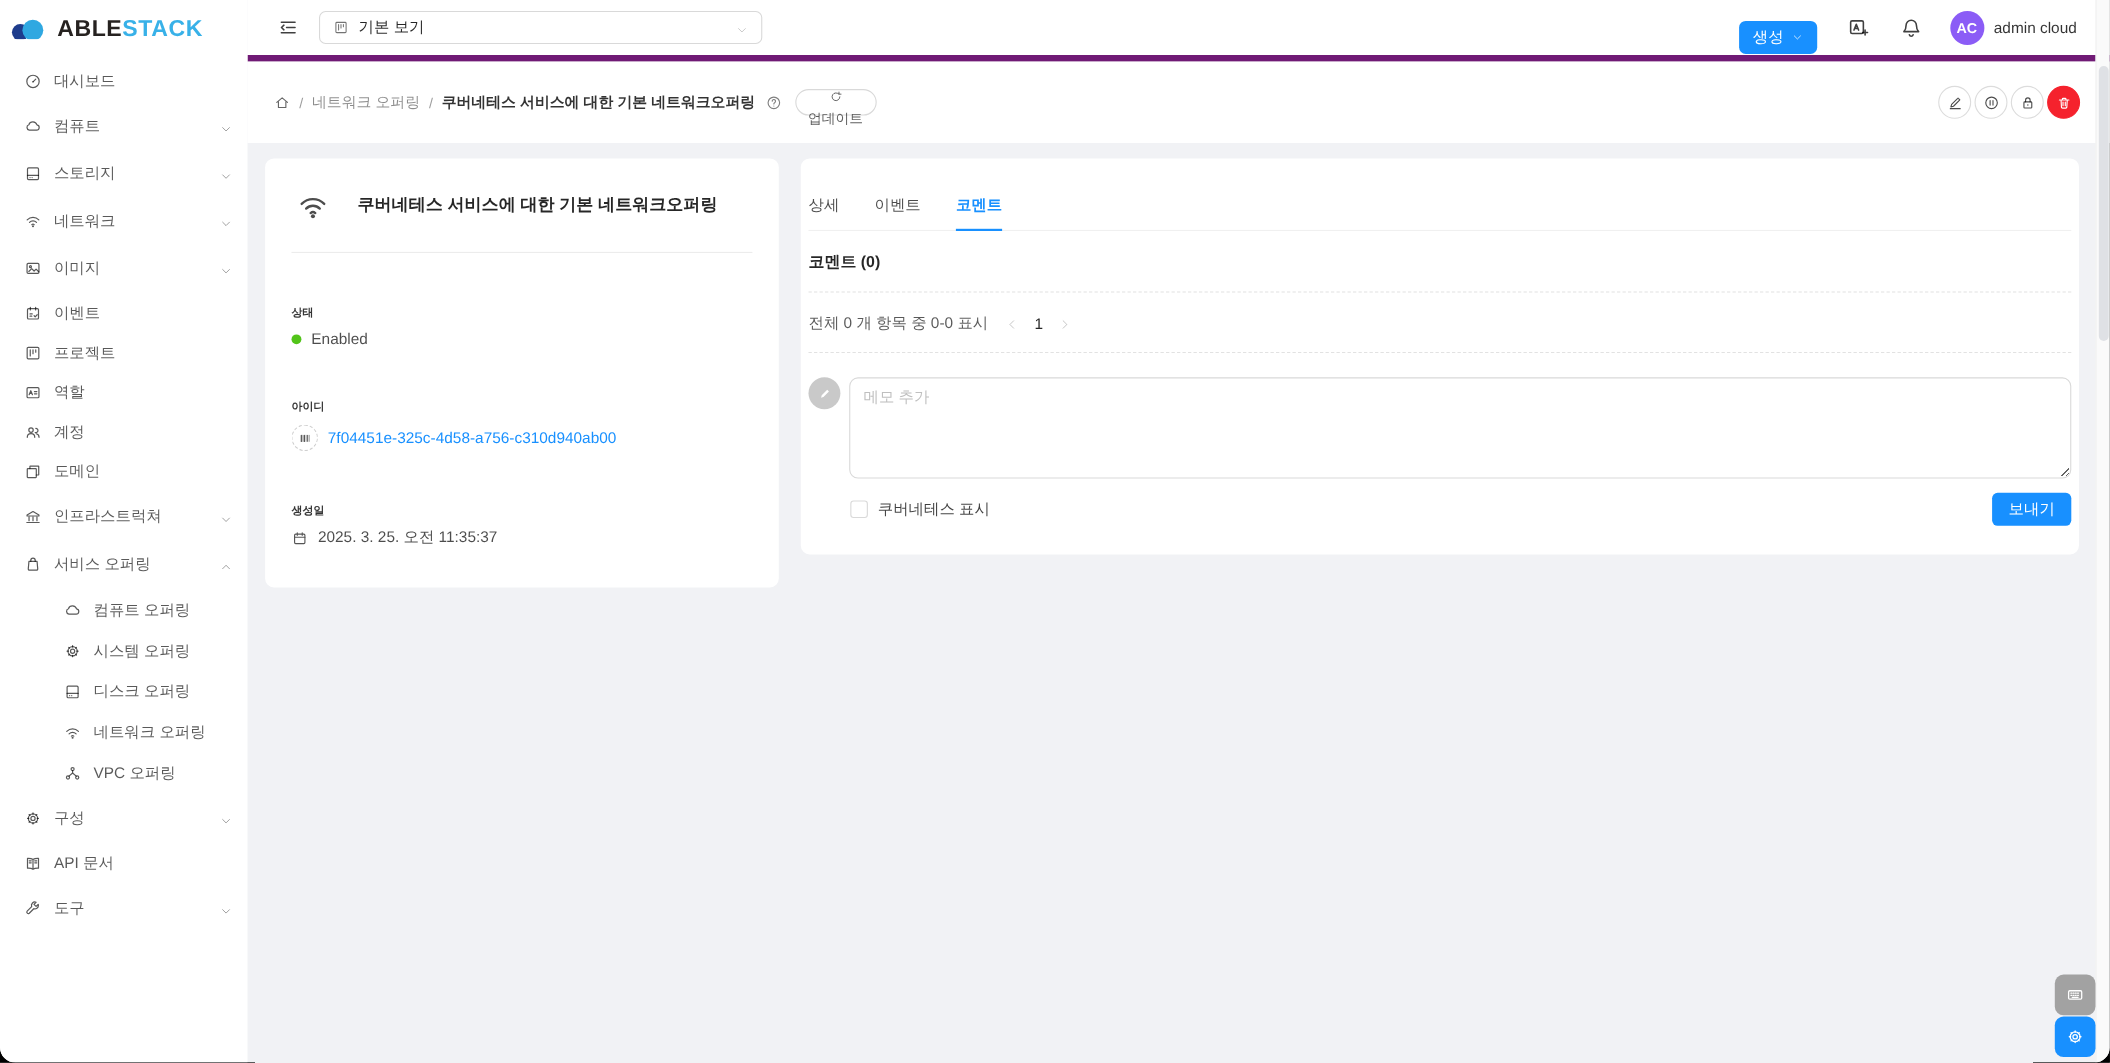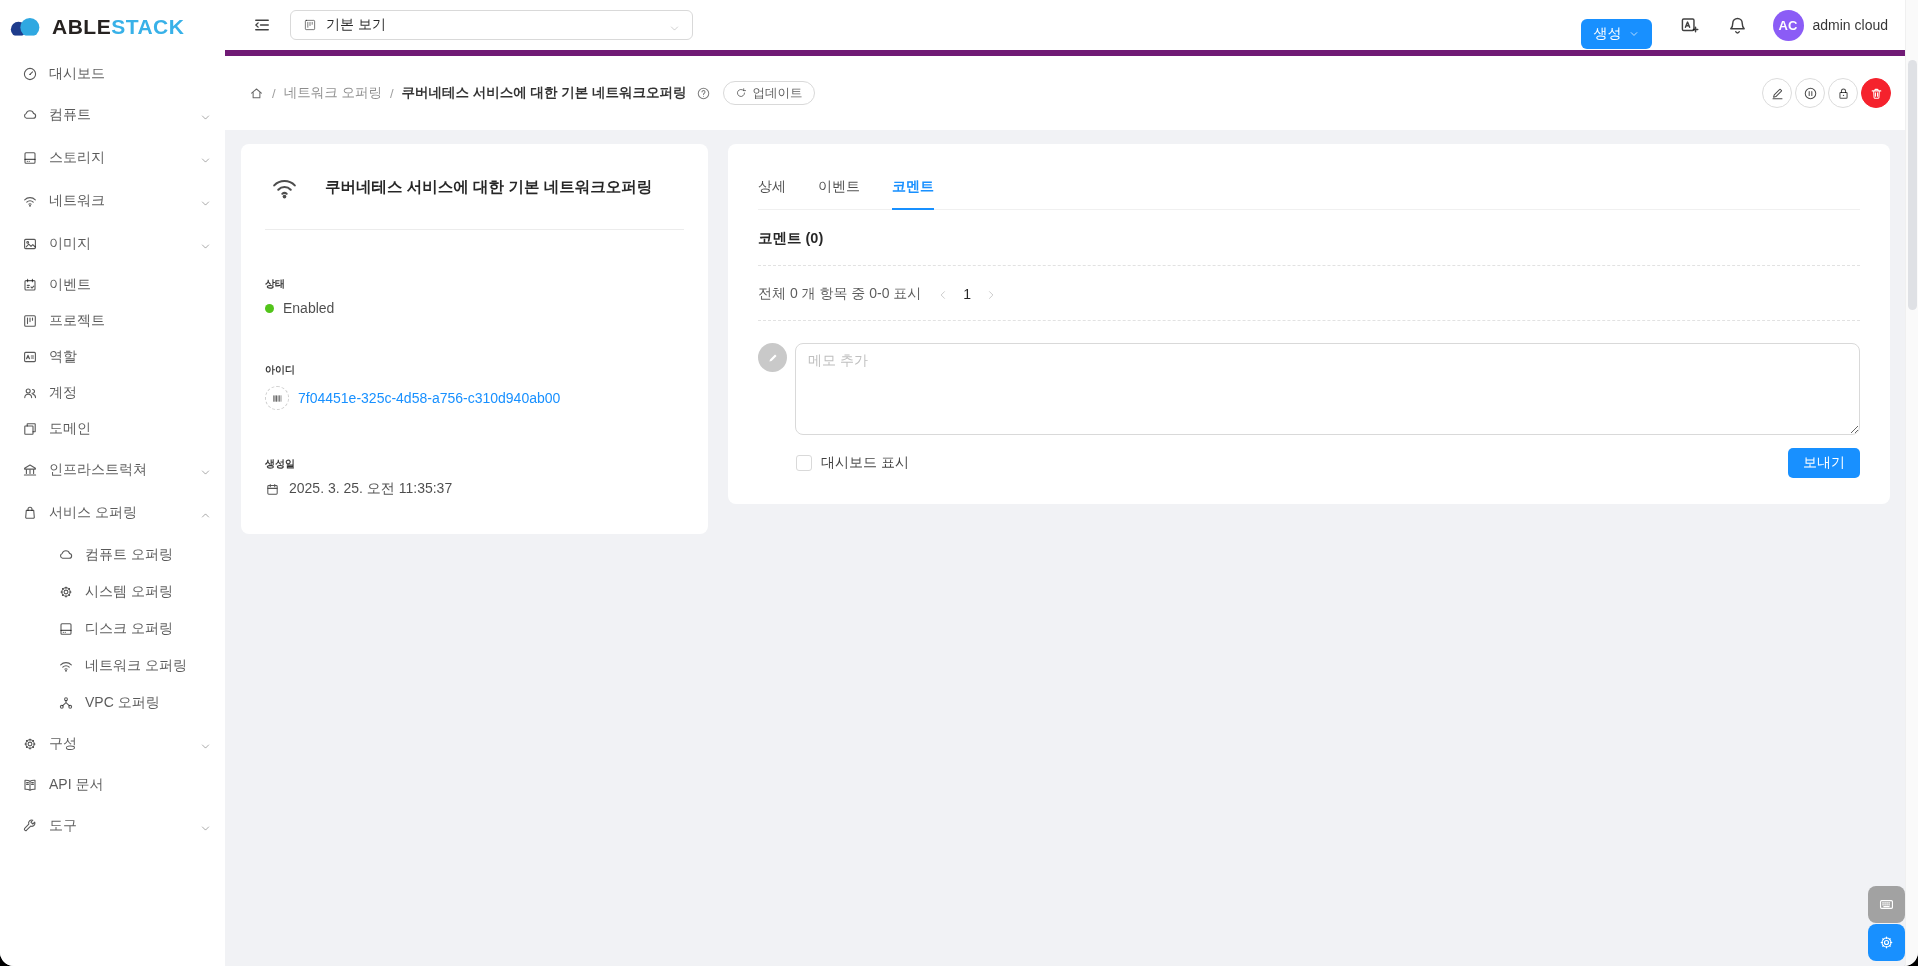--- a/index.html
+++ b/index.html
@@ -54,21 +54,21 @@
   .breadcrumb-bar { height:74px; background:#fff; display:flex; align-items:center; padding:0 27px 0 24px; }
   .bc-home { width:15px; height:15px; color:rgba(0,0,0,.6); cursor:pointer; }
   .bc-home svg { width:15px; height:15px; }
   .bc-sep { margin:0 8px; color:rgba(0,0,0,.4); font-size:13px; }
   .bc-link { font-size:13.5px; color:rgba(0,0,0,.45); cursor:pointer; text-decoration:none; }
   .bc-current { font-size:13.5px; color:rgba(0,0,0,.8); font-weight:600; }
   .bc-q { width:15px; height:15px; color:rgba(0,0,0,.5); margin-left:9px; cursor:pointer; }
   .bc-q svg { width:15px; height:15px; }
   .update-pill { margin-left:12px; height:24px; display:flex; align-items:center; gap:6px; padding:0 11px;
                  border:1px solid #d9d9d9; border-radius:12px; background:#fff; color:rgba(0,0,0,.65);
-                 font-size:12.5px; cursor:pointer; font-family:inherit; }
+                 font-size:12.5px; cursor:pointer; font-family:inherit;flex-direction:column; }
   .update-pill .up-icon { width:12px; height:12px; display:inline-flex; }
   .update-pill .up-icon svg { width:12px; height:12px; }
   .bc-actions { margin-left:auto; display:flex; align-items:center; gap:3px; }
   .circle-btn { width:30px; height:30px; border-radius:50%; background:#fff; border:1px solid #dcdcdc;
                 display:flex; align-items:center; justify-content:center; color:rgba(0,0,0,.7); cursor:pointer; }
   .circle-btn svg { width:15px; height:15px; }
   .circle-btn.danger { background:#f5222d; border-color:#f5222d; color:#fff; }
 
   
   .content { display:flex; align-items:flex-start; gap:20px; padding:14px 28px 0 16px; }
@@ -83,21 +83,21 @@
   .field-label { font-size:10px; font-weight:700; color:rgba(0,0,0,.8);margin-top:47px; }
   .field-row { margin-top:9px; display:flex; align-items:center; font-size:14px; color:rgba(0,0,0,.7); }
   .status-dot { width:9px; height:9px; border-radius:50%; background:#52c41a; margin-right:9px; }
   .barcode-chip { width:24px; height:24px; border:1px dashed #d0d0d0; border-radius:50%;
                   display:flex; align-items:center; justify-content:center; margin-right:9px; color:#555; }
   .barcode-chip svg { width:13px; height:13px; }
   .uuid-link { color:#1890ff; cursor:pointer; text-decoration:none; font-size:14px; }
   .cal-icon { width:15px; height:15px; color:#555; margin-right:9px; }
   .cal-icon svg { width:15px; height:15px; }
 
-  .tab-card { flex:1; padding:0 30px 26px; }
+  .tab-card { flex:1; padding:0 7px 26px; }
   .tabs { display:flex; gap:32px; margin-top:34px; border-bottom:1px solid #f0f0f0; }
   .tab { padding-bottom:13px; font-size:14px; color:rgba(0,0,0,.7); cursor:pointer; position:relative; }
   .tab.active { color:#1890ff; font-weight:600; }
   .tab.active::after { content:""; position:absolute; left:0; right:0; bottom:-1px; height:2px; background:#1890ff; }
   .comments-heading { margin-top:19px; font-size:14.5px; font-weight:700; color:rgba(0,0,0,.85); }
   .dashed { border-top:1px dashed #e2e2e2; margin-top:17px; }
   .pagination { display:flex; align-items:center; margin-top:19px; font-size:14px; color:rgba(0,0,0,.65); }
   .pg-arrow { width:12px; height:12px; color:rgba(0,0,0,.25); margin-left:16px; cursor:pointer; }
   .pg-arrow svg { width:12px; height:12px; }
   .pg-num { margin-left:14px; color:rgba(0,0,0,.85); cursor:pointer; }
@@ -508,21 +508,21 @@
         <div class="composer">
           <span class="composer-avatar">
               <svg viewBox="0 0 16 16" fill="none" stroke="currentColor" stroke-width="1.1" stroke-linecap="round" stroke-linejoin="round">
                 <path d="M3.9 12.1l.7-2.5 5.7-5.7 1.8 1.8-5.7 5.7-2.5.7z" fill="currentColor" stroke="none"></path>
               </svg>
             </span>
           <textarea placeholder="메모 추가" style=""></textarea>
         </div>
         <div class="composer-footer">
           <span class="checkbox"></span>
-          <span class="cb-label">대시보드 표시</span>
+          <span class="cb-label">쿠버네테스 표시</span>
           <button class="send-btn">보내기</button>
         </div>
       </section>
 
     </div>
   </div>
 
   <div class="float-btns">
     <button class="fab gray">
         <svg viewBox="0 0 16 16" fill="none" stroke="currentColor" stroke-width="1.1" stroke-linecap="round" stroke-linejoin="round">

